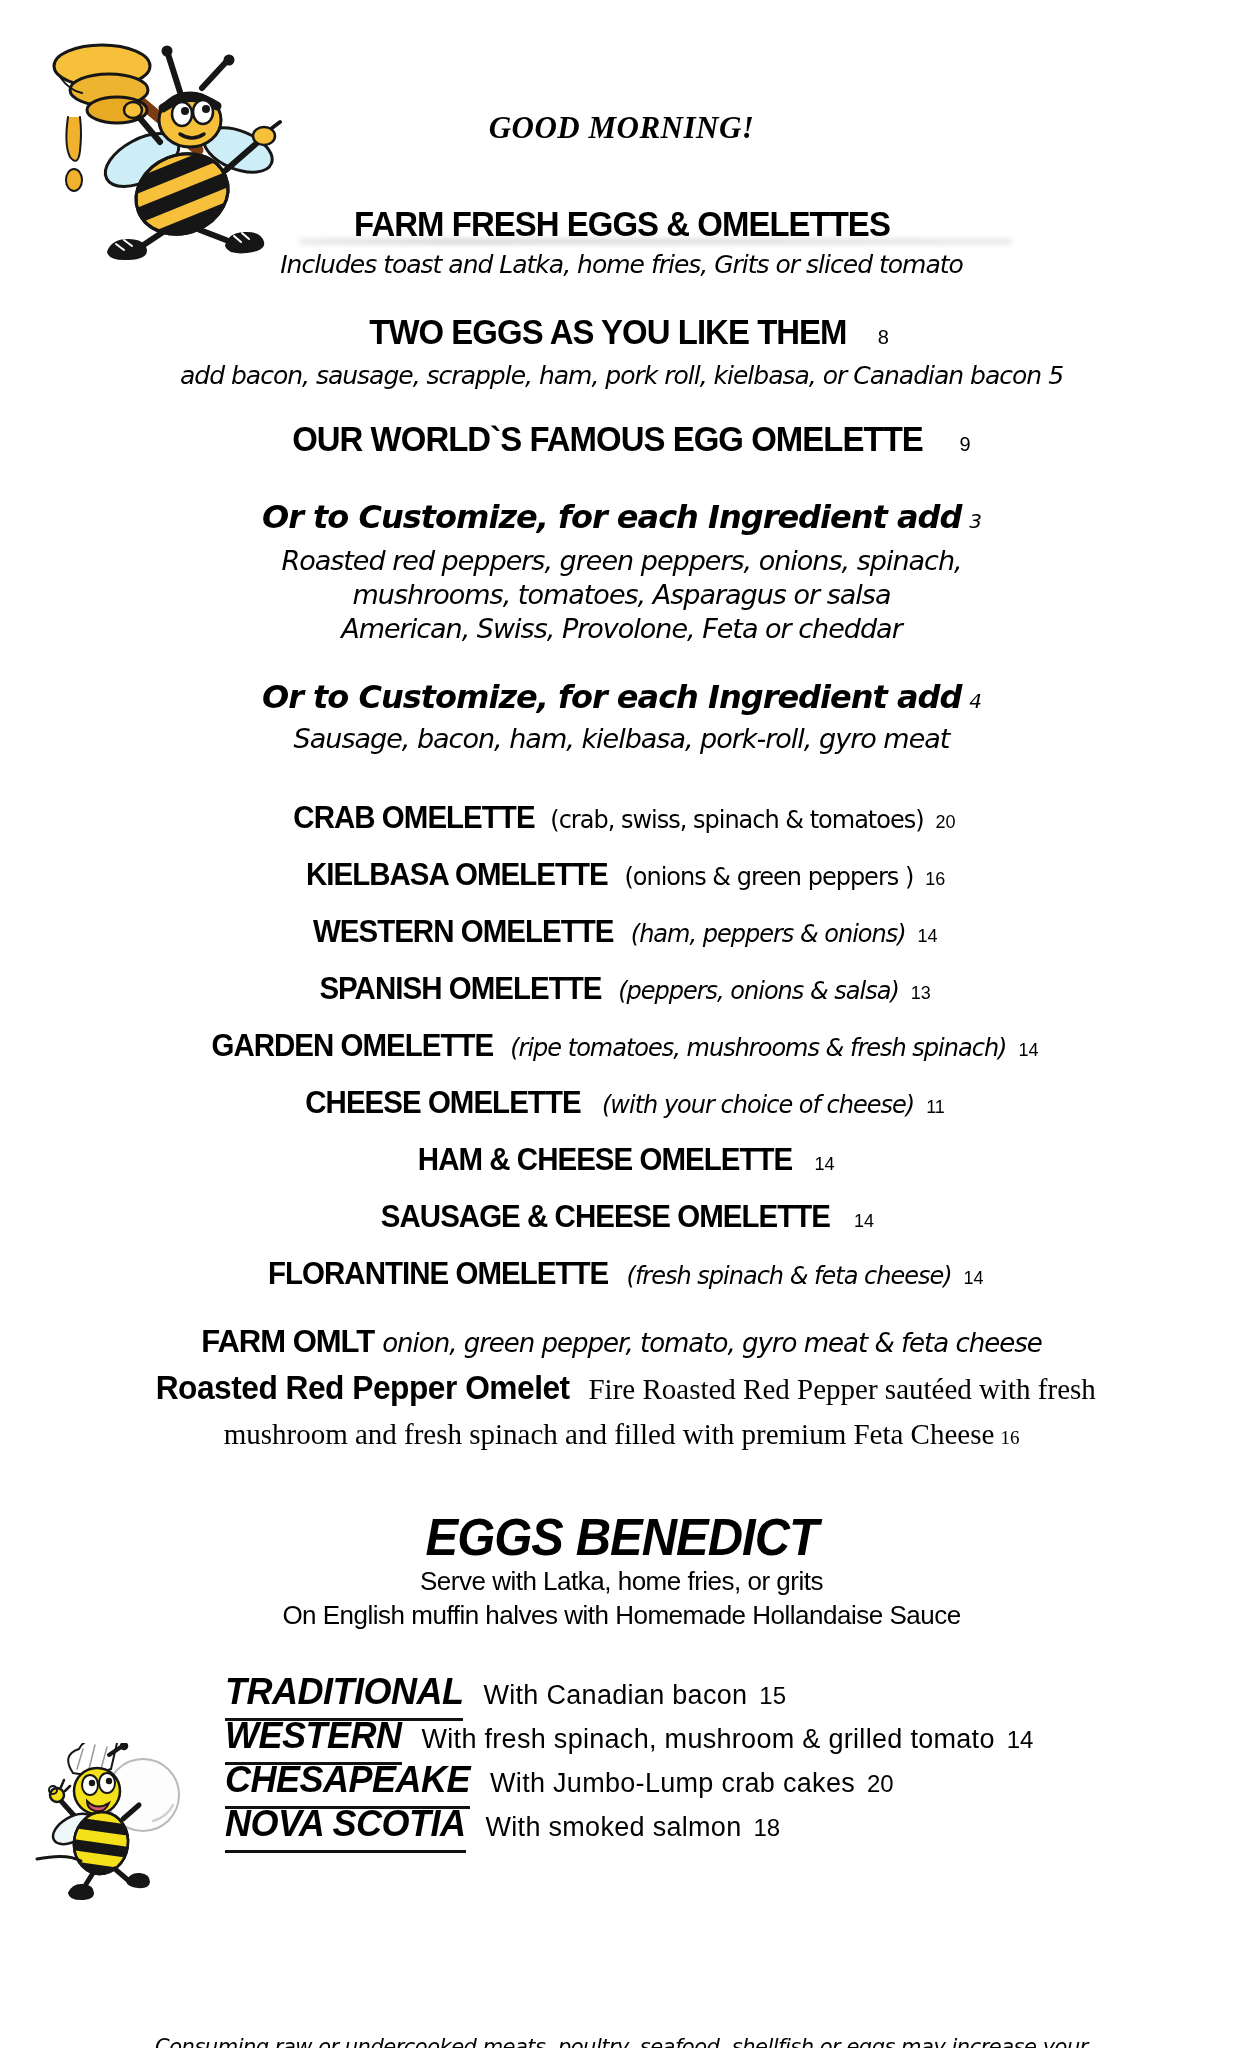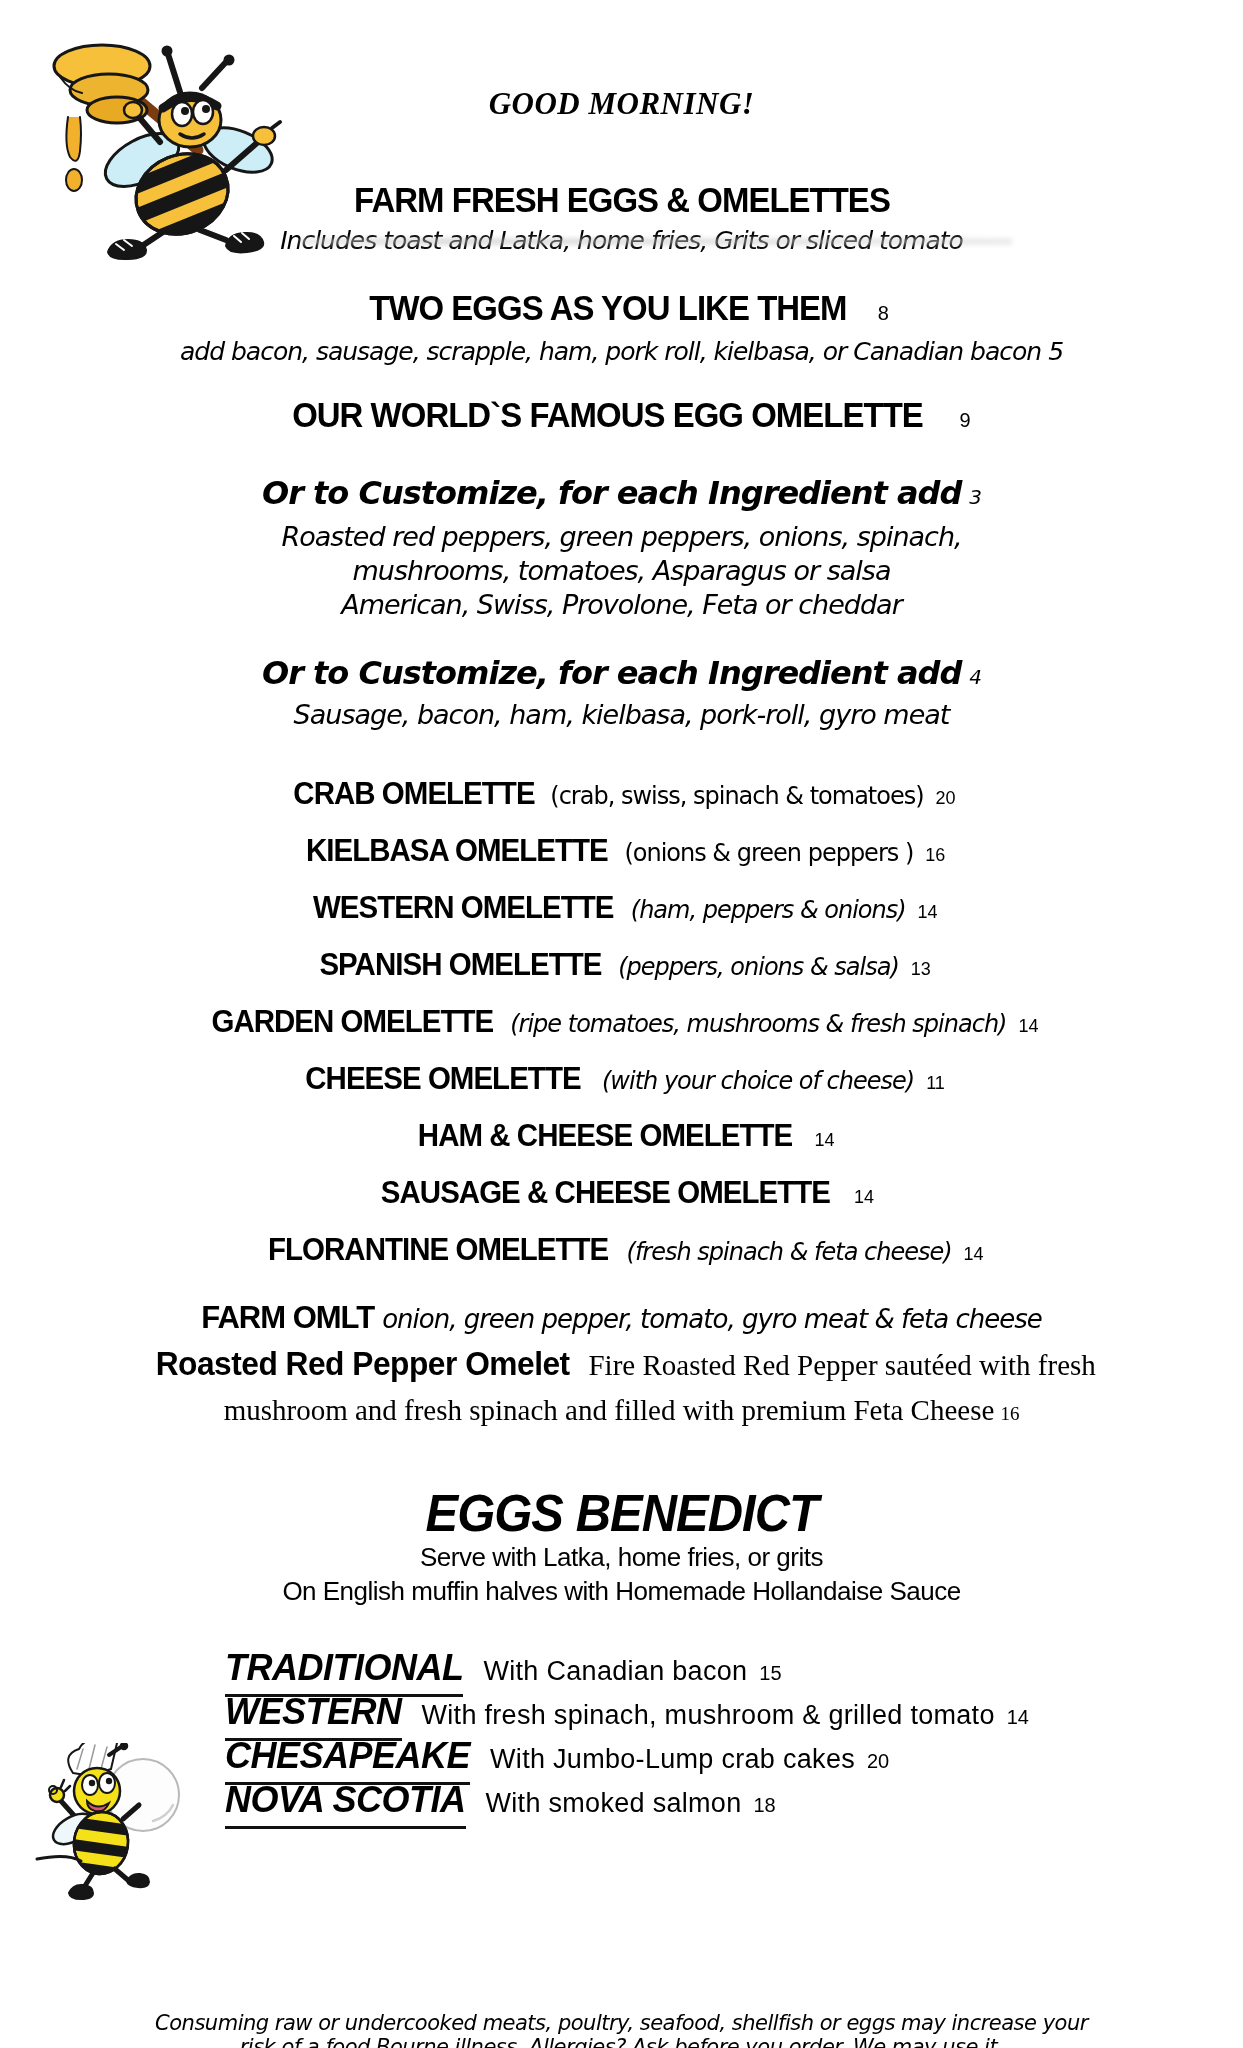--- a/index.html
+++ b/index.html
@@ -1,21 +1,21 @@
 <!DOCTYPE html>
 <html><head>
 <meta charset="utf-8">
 <style>
   html,body{margin:0;padding:0;background:#fff;}
   body{width:1243px;height:2048px;position:relative;overflow:hidden;color:#000;
        font-family:"Liberation Sans",sans-serif;-webkit-font-smoothing:antialiased;}
   .menu{width:1243px;text-align:center;}
 
   
-  .greeting{padding-top:86px;font-family:"Liberation Serif",serif;font-weight:700;
+  .greeting{padding-top:110px;font-family:"Liberation Serif",serif;font-weight:700;
             font-style:italic;font-size:31px;line-height:36px;letter-spacing:.5px;}
   .h-cond{font-weight:700;font-size:35px;line-height:36px;letter-spacing:-1px;}
   .squeeze{display:inline-block;transform:scaleX(.94);transform-origin:center;}
   .price-lg{font-weight:400;font-size:20px;letter-spacing:0;margin-left:16px;}
   .body-it{font-family:"DejaVu Sans",sans-serif;font-style:italic;font-size:25px;line-height:30px;letter-spacing:-1px;}
   .cust-title{font-family:"DejaVu Sans",sans-serif;font-weight:700;font-style:italic;
               font-size:32px;line-height:38px;letter-spacing:-1px;}
   .cust-price{font-size:20px;font-weight:400;margin-left:8px;}
   .ingr{font-family:"DejaVu Sans",sans-serif;font-style:italic;font-size:27px;line-height:34px;letter-spacing:-1px;}
 
@@ -38,21 +38,21 @@
   .rrp-price{font-family:"Liberation Serif",serif;font-size:19px;margin-left:6px;}
 
   .benedict-title{margin-top:50px;font-weight:700;font-style:italic;font-size:52px;
                   line-height:56px;letter-spacing:-1px;}
   .benedict-sub{font-size:26px;line-height:32px;letter-spacing:-.5px;}
   .blist{margin-top:46px;text-align:left;padding-left:225px;}
   .bitem{line-height:37px;}
   .bname{font-weight:700;font-style:italic;font-size:36px;letter-spacing:-.5px;
          border-bottom:3.5px solid #111;padding-bottom:11px;display:inline-block;line-height:30px;}
   .bdesc{font-size:27px;letter-spacing:.3px;margin-left:20px;}
-  .bprice{font-size:20px;margin-left:12px;}
+  .bprice{font-size:24px;margin-left:12px;}
 
   .disclaimer{margin-top:182px;font-family:"DejaVu Sans",sans-serif;font-style:italic;
               font-size:21px;line-height:24px;letter-spacing:-.5px;}
 
   
   .bee1{position:absolute;left:30px;top:22px;width:265px;height:240px;}
   .bee2{position:absolute;left:35px;top:1743px;width:148px;height:158px;}
   .smudge{position:absolute;left:300px;top:238px;width:712px;height:7px;
           background:linear-gradient(90deg,#d8d8d8,#bdbdbd 20%,#c6c6c6 55%,#d9d9d9);
           filter:blur(2px);opacity:.5;}

